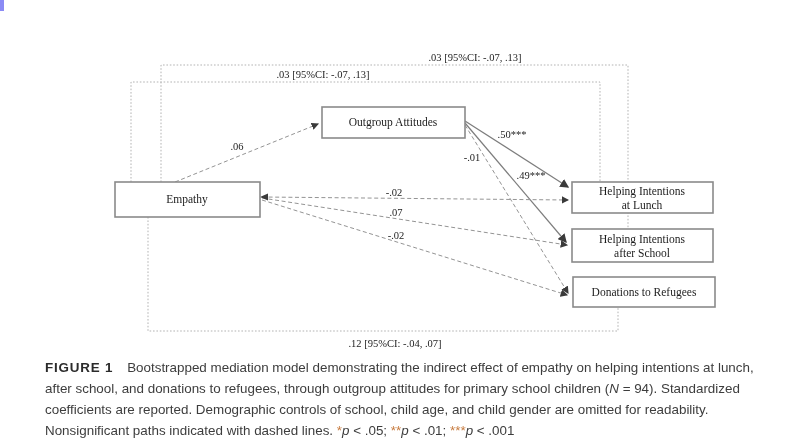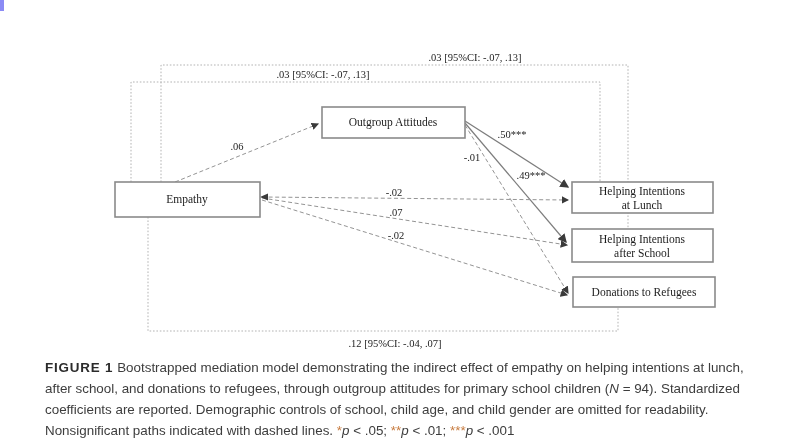--- a/index.html
+++ b/index.html
@@ -11,21 +11,21 @@
   svg text{font-family:"Liberation Serif",serif;fill:#1c1c1c;}
   svg .boxlabel{font-size:11.5px;}
   svg .coef{font-size:10.5px;}
   svg .ci{font-size:10.5px;}
   svg rect.node{fill:#ffffff;stroke:#8a8a8a;stroke-width:1.6;}
   svg path.solidpath{stroke:#7d7d7d;stroke-width:1.2;fill:none;}
   svg path.dashpath{stroke:#949494;stroke-width:1;fill:none;stroke-dasharray:4 2.6;}
   svg path.dotroute{stroke:#b3b3b3;stroke-width:1;fill:none;stroke-dasharray:1.6 1.8;}
   .caption{position:absolute;left:45px;top:357px;width:716px;
        font-size:13.4px;line-height:21px;color:#3d3d3d;}
-  .fig-label{font-weight:bold;color:#2b2b2b;letter-spacing:0.8px;margin-right:4px;}
+  .fig-label{font-weight:bold;color:#2b2b2b;letter-spacing:0.8px;margin-right:14px;}
   .caption i{font-style:italic;}
   .stars{color:#c77b3f;}
 </style>
 </head>
 <body>
 
 <div class="corner-artifact"></div>
 
 <div class="diagram-wrap">
 <svg width="800" height="356" viewBox="0 0 800 356">

